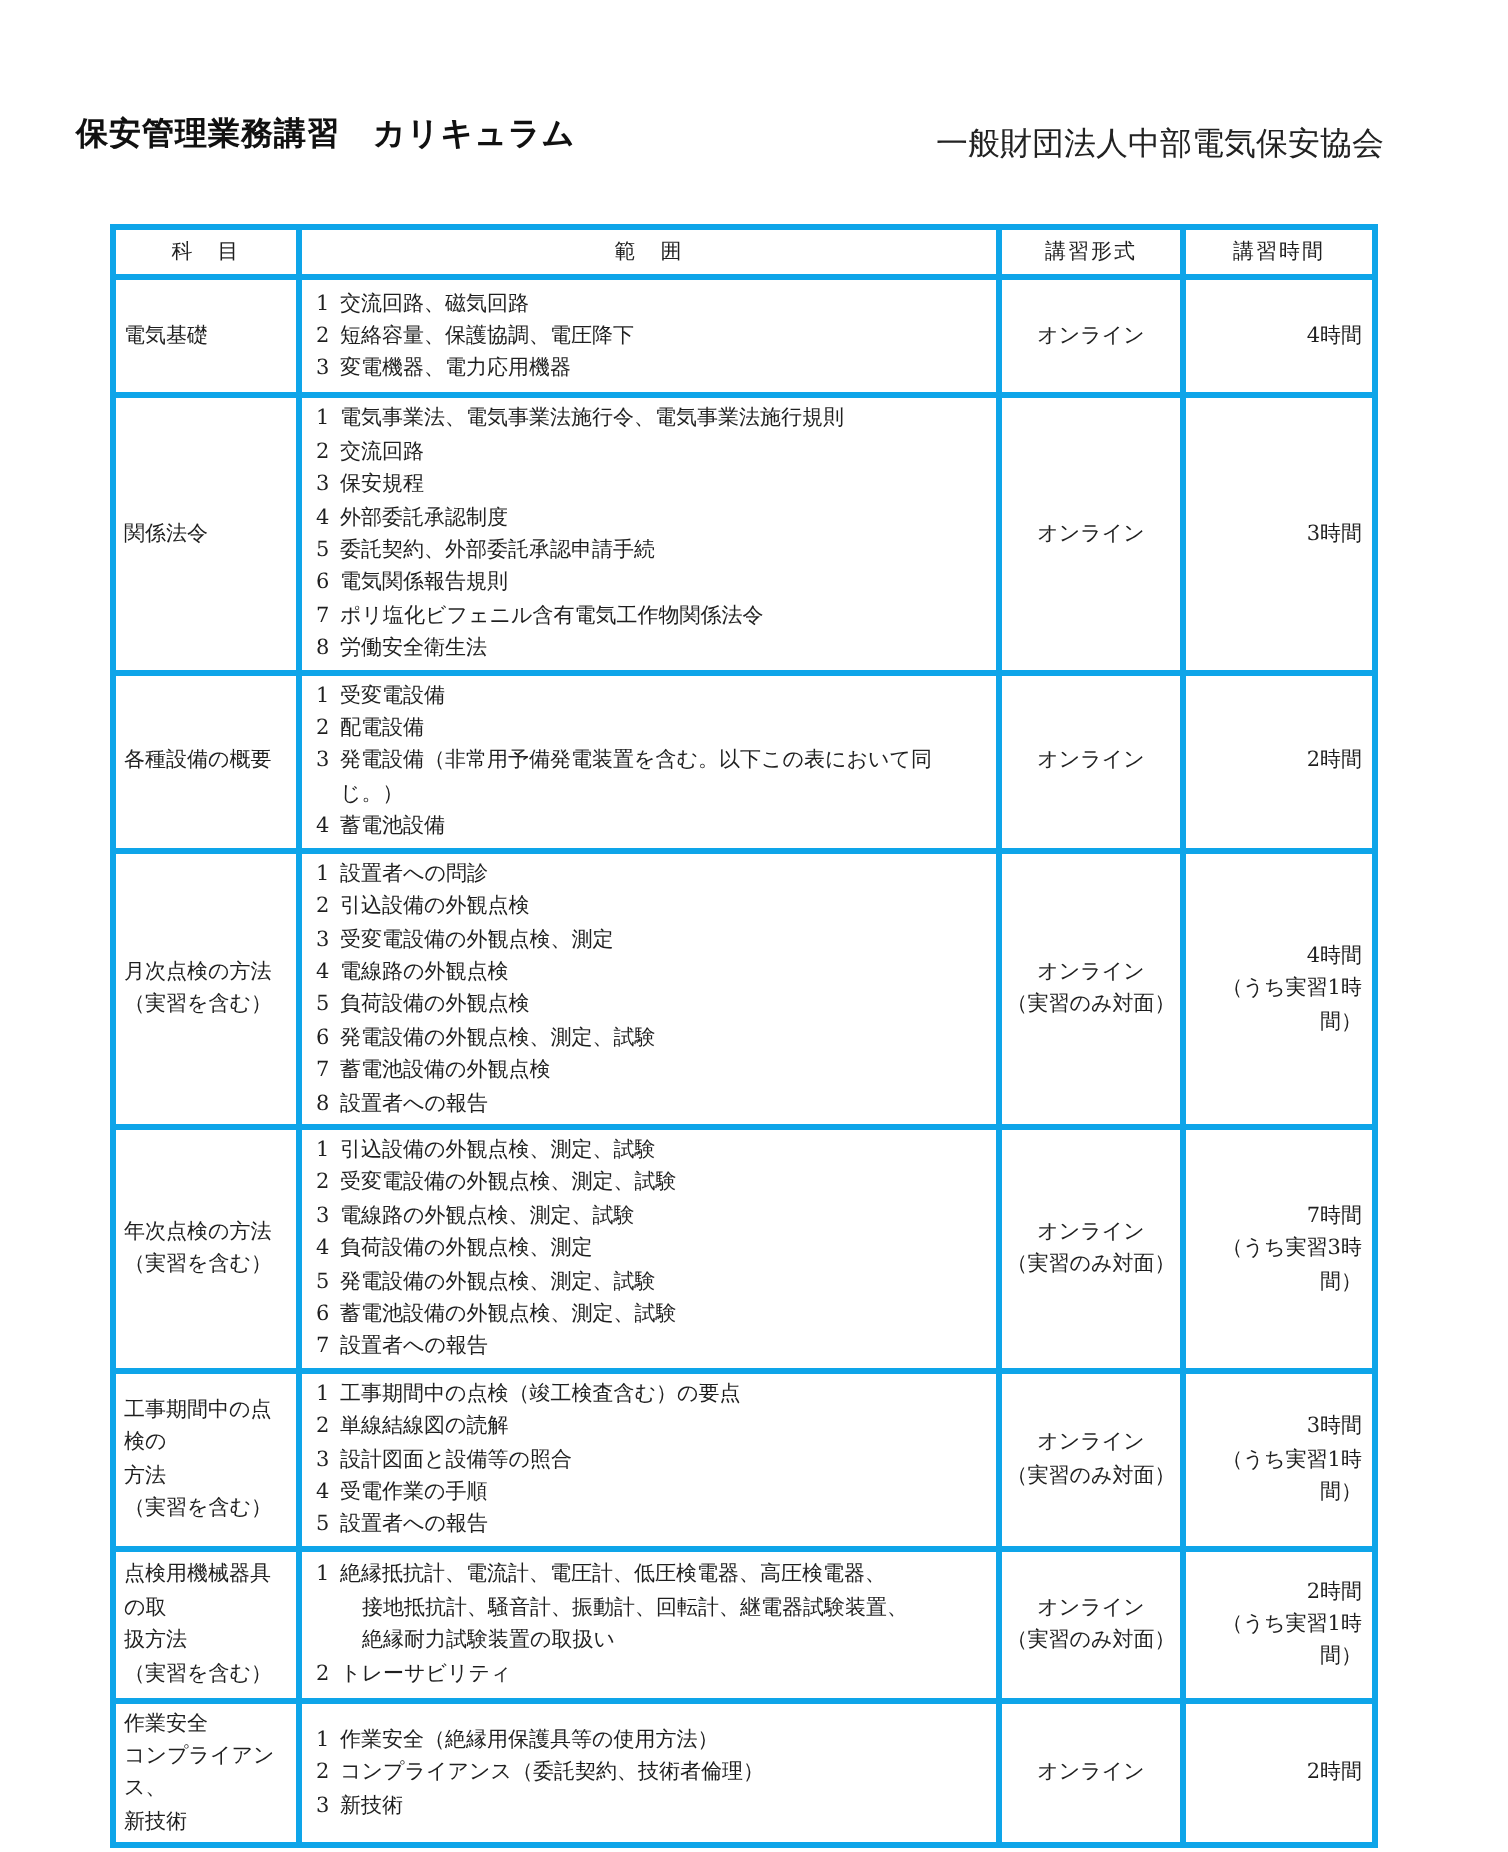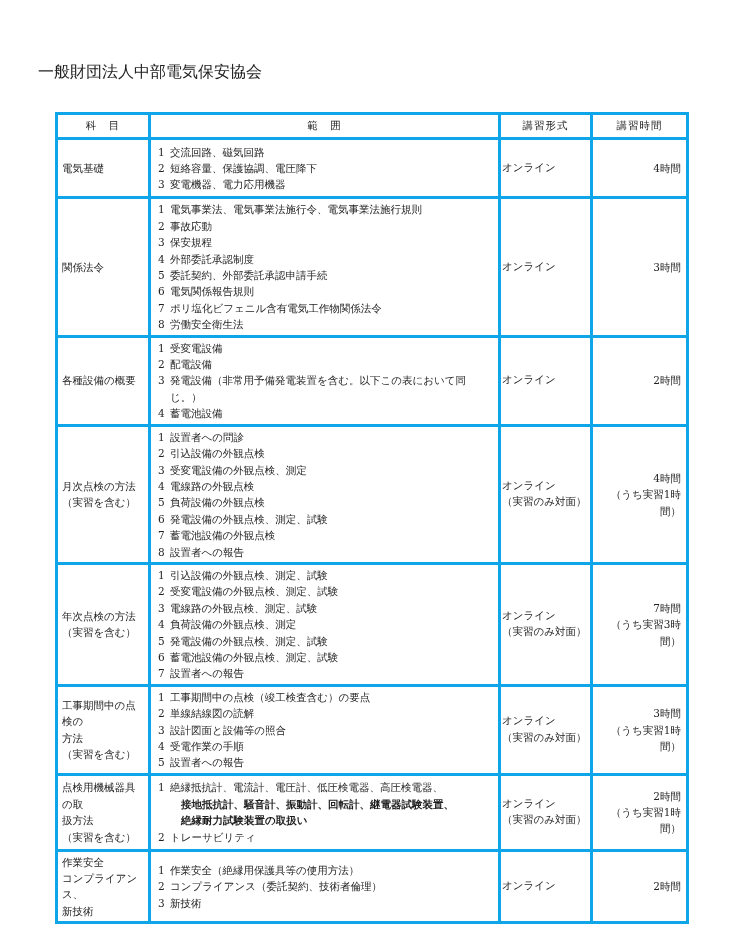--- a/index.html
+++ b/index.html
@@ -69,36 +69,36 @@
   }
   td.col-scope {
     padding: 2px 3px 2px 0;
   }
   .item { display: flex; align-items: flex-start; }
   .item-no {
     flex: 0 0 12px;
     margin-left: 7px;
   }
   .item-lines { flex: 1; }
-  .item-line.cont { padding-left: 11px; font-weight: bold; }
+  .item-line.cont { padding-left: 11px; }
   td.col-format {
-    text-align: left;
+    text-align: center;
     padding: 20px 1px;
-    font-family: Liberation Mono, monospace;
   }
   td.col-hours {
     text-align: right;
     padding: 2px 5px 2px 0;
   }
 </style>
 </head>
 <body>
 
 <div class="page">
   <div class="doc-header">
+    <h1 class="title">保安管理業務講習　カリキュラム</h1>
     <div class="org">一般財団法人中部電気保安協会</div>
   </div>
 
   <table class="curriculum">
     <colgroup>
       <col style="width:93px">
       <col style="width:350px">
       <col style="width:92px">
       <col style="width:96px">
     </colgroup>
@@ -149,21 +149,21 @@
           <td class="col-scope">
             <div class="item">
               <span class="item-no">1</span>
               <span class="item-lines">
                 <div class="item-line">電気事業法、電気事業法施行令、電気事業法施行規則</div>
               </span>
             </div>
             <div class="item">
               <span class="item-no">2</span>
               <span class="item-lines">
-                <div class="item-line">事故応動</div>
+                <div class="item-line">交流回路</div>
               </span>
             </div>
             <div class="item">
               <span class="item-no">3</span>
               <span class="item-lines">
                 <div class="item-line">保安規程</div>
               </span>
             </div>
             <div class="item">
               <span class="item-no">4</span>

